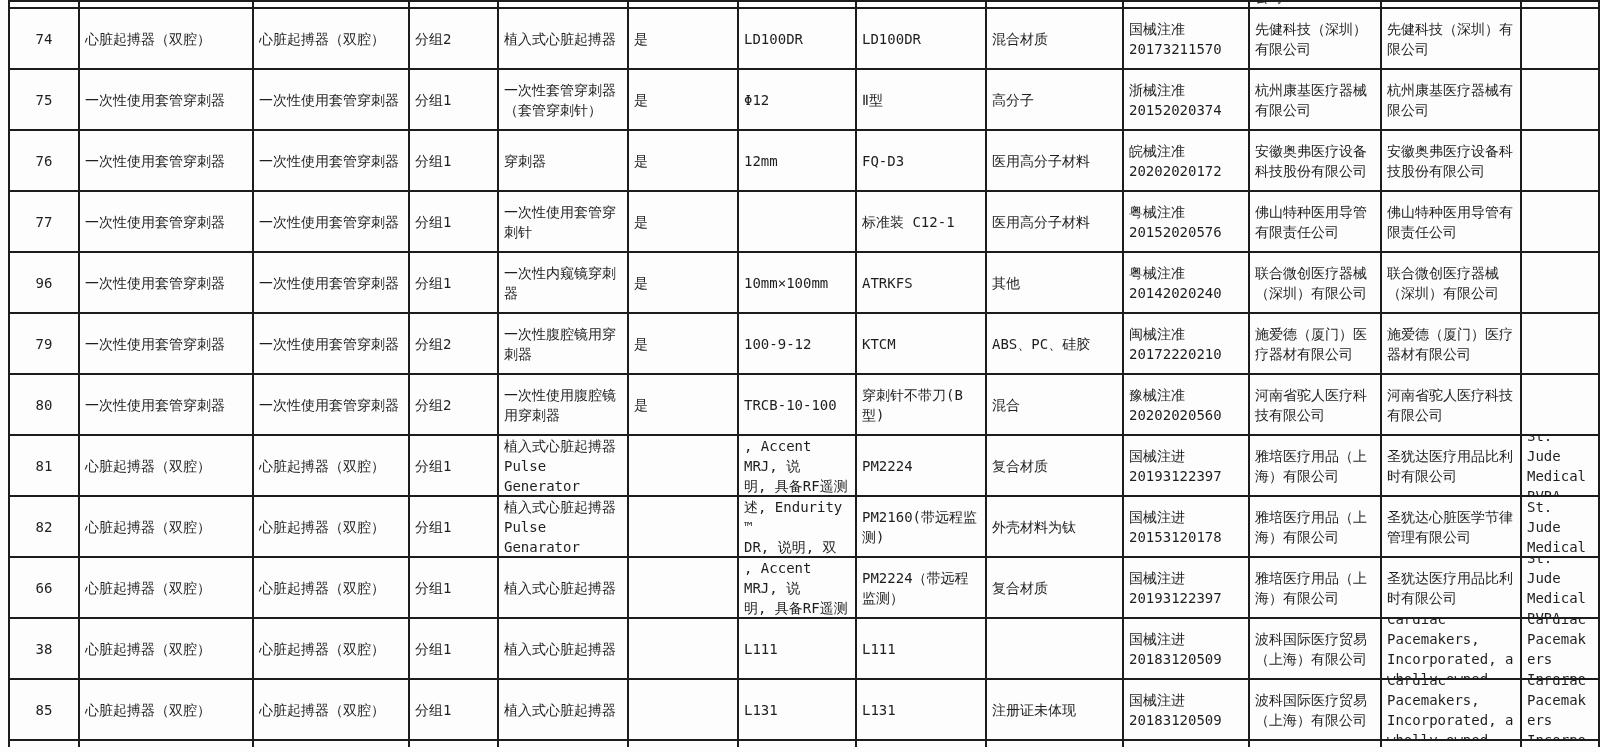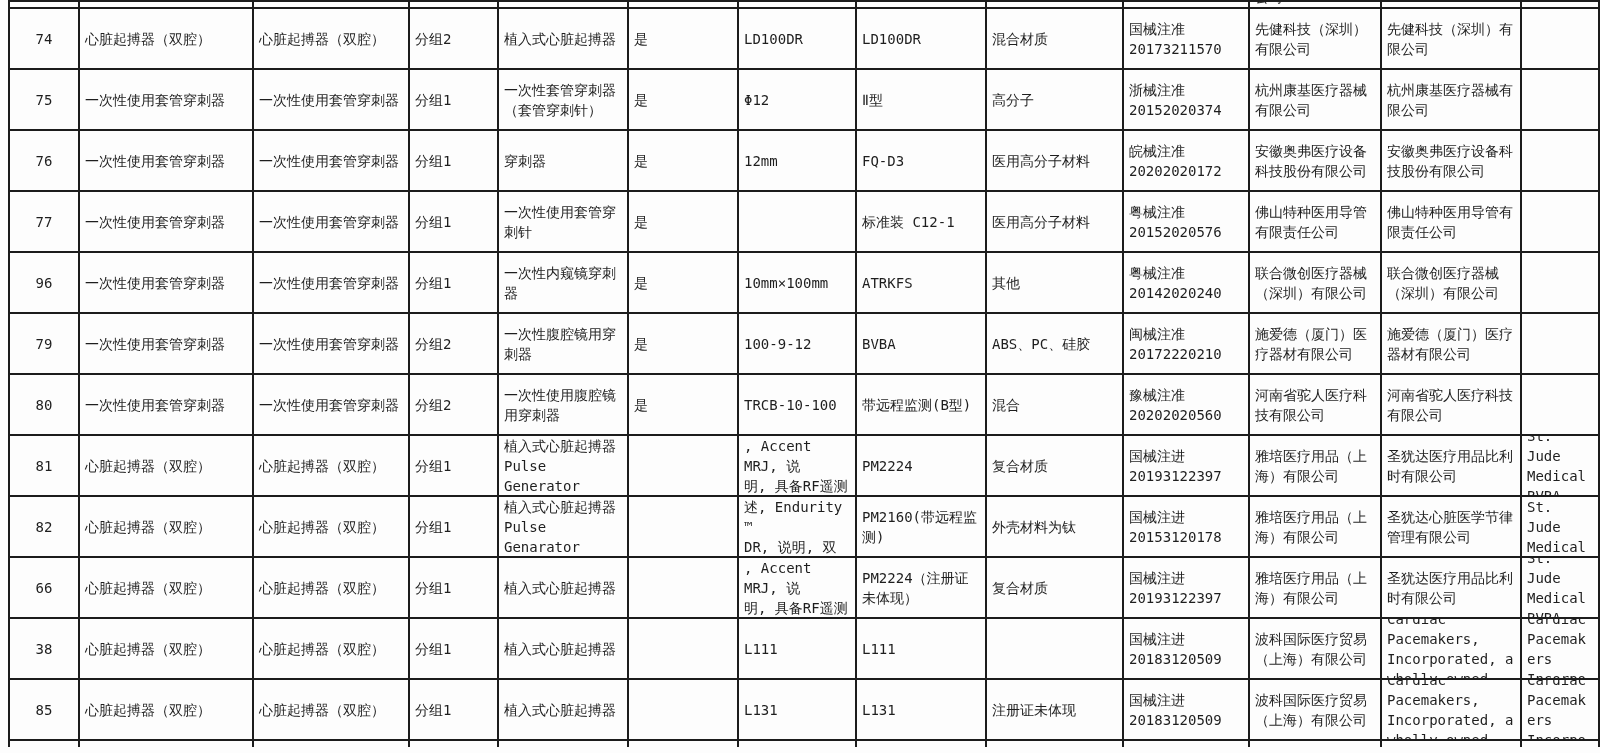--- a/index.html
+++ b/index.html
@@ -501,21 +501,21 @@
             <div class="cell-inner">是</div>
           </div>
         </td>
         <td>
           <div class="cell">
             <div class="cell-inner">100-9-12</div>
           </div>
         </td>
         <td>
           <div class="cell">
-            <div class="cell-inner">BVBA</div>
+            <div class="cell-inner">KTCM</div>
           </div>
         </td>
         <td>
           <div class="cell">
             <div class="cell-inner">ABS、PC、硅胶</div>
           </div>
         </td>
         <td>
           <div class="cell">
             <div class="cell-inner">闽械注准
@@ -569,21 +569,21 @@
             <div class="cell-inner">是</div>
           </div>
         </td>
         <td>
           <div class="cell">
             <div class="cell-inner">TRCB-10-100</div>
           </div>
         </td>
         <td>
           <div class="cell">
-            <div class="cell-inner">带远程监测(B型)</div>
+            <div class="cell-inner">穿刺针不带刀(B型)</div>
           </div>
         </td>
         <td>
           <div class="cell">
             <div class="cell-inner">混合</div>
           </div>
         </td>
         <td>
           <div class="cell">
             <div class="cell-inner">豫械注准
@@ -786,21 +786,21 @@
         <td>
           <div class="cell">
             <div class="cell-inner">PM2224, 名称
 , Accent MRJ, 说
 明, 具备RF遥测
 功能的双腔脉冲</div>
           </div>
         </td>
         <td>
           <div class="cell">
-            <div class="cell-inner">PM2224（注册证未体现）</div>
+            <div class="cell-inner">PM2224（带远程监测）</div>
           </div>
         </td>
         <td>
           <div class="cell">
             <div class="cell-inner">复合材质</div>
           </div>
         </td>
         <td>
           <div class="cell">
             <div class="cell-inner">国械注进

